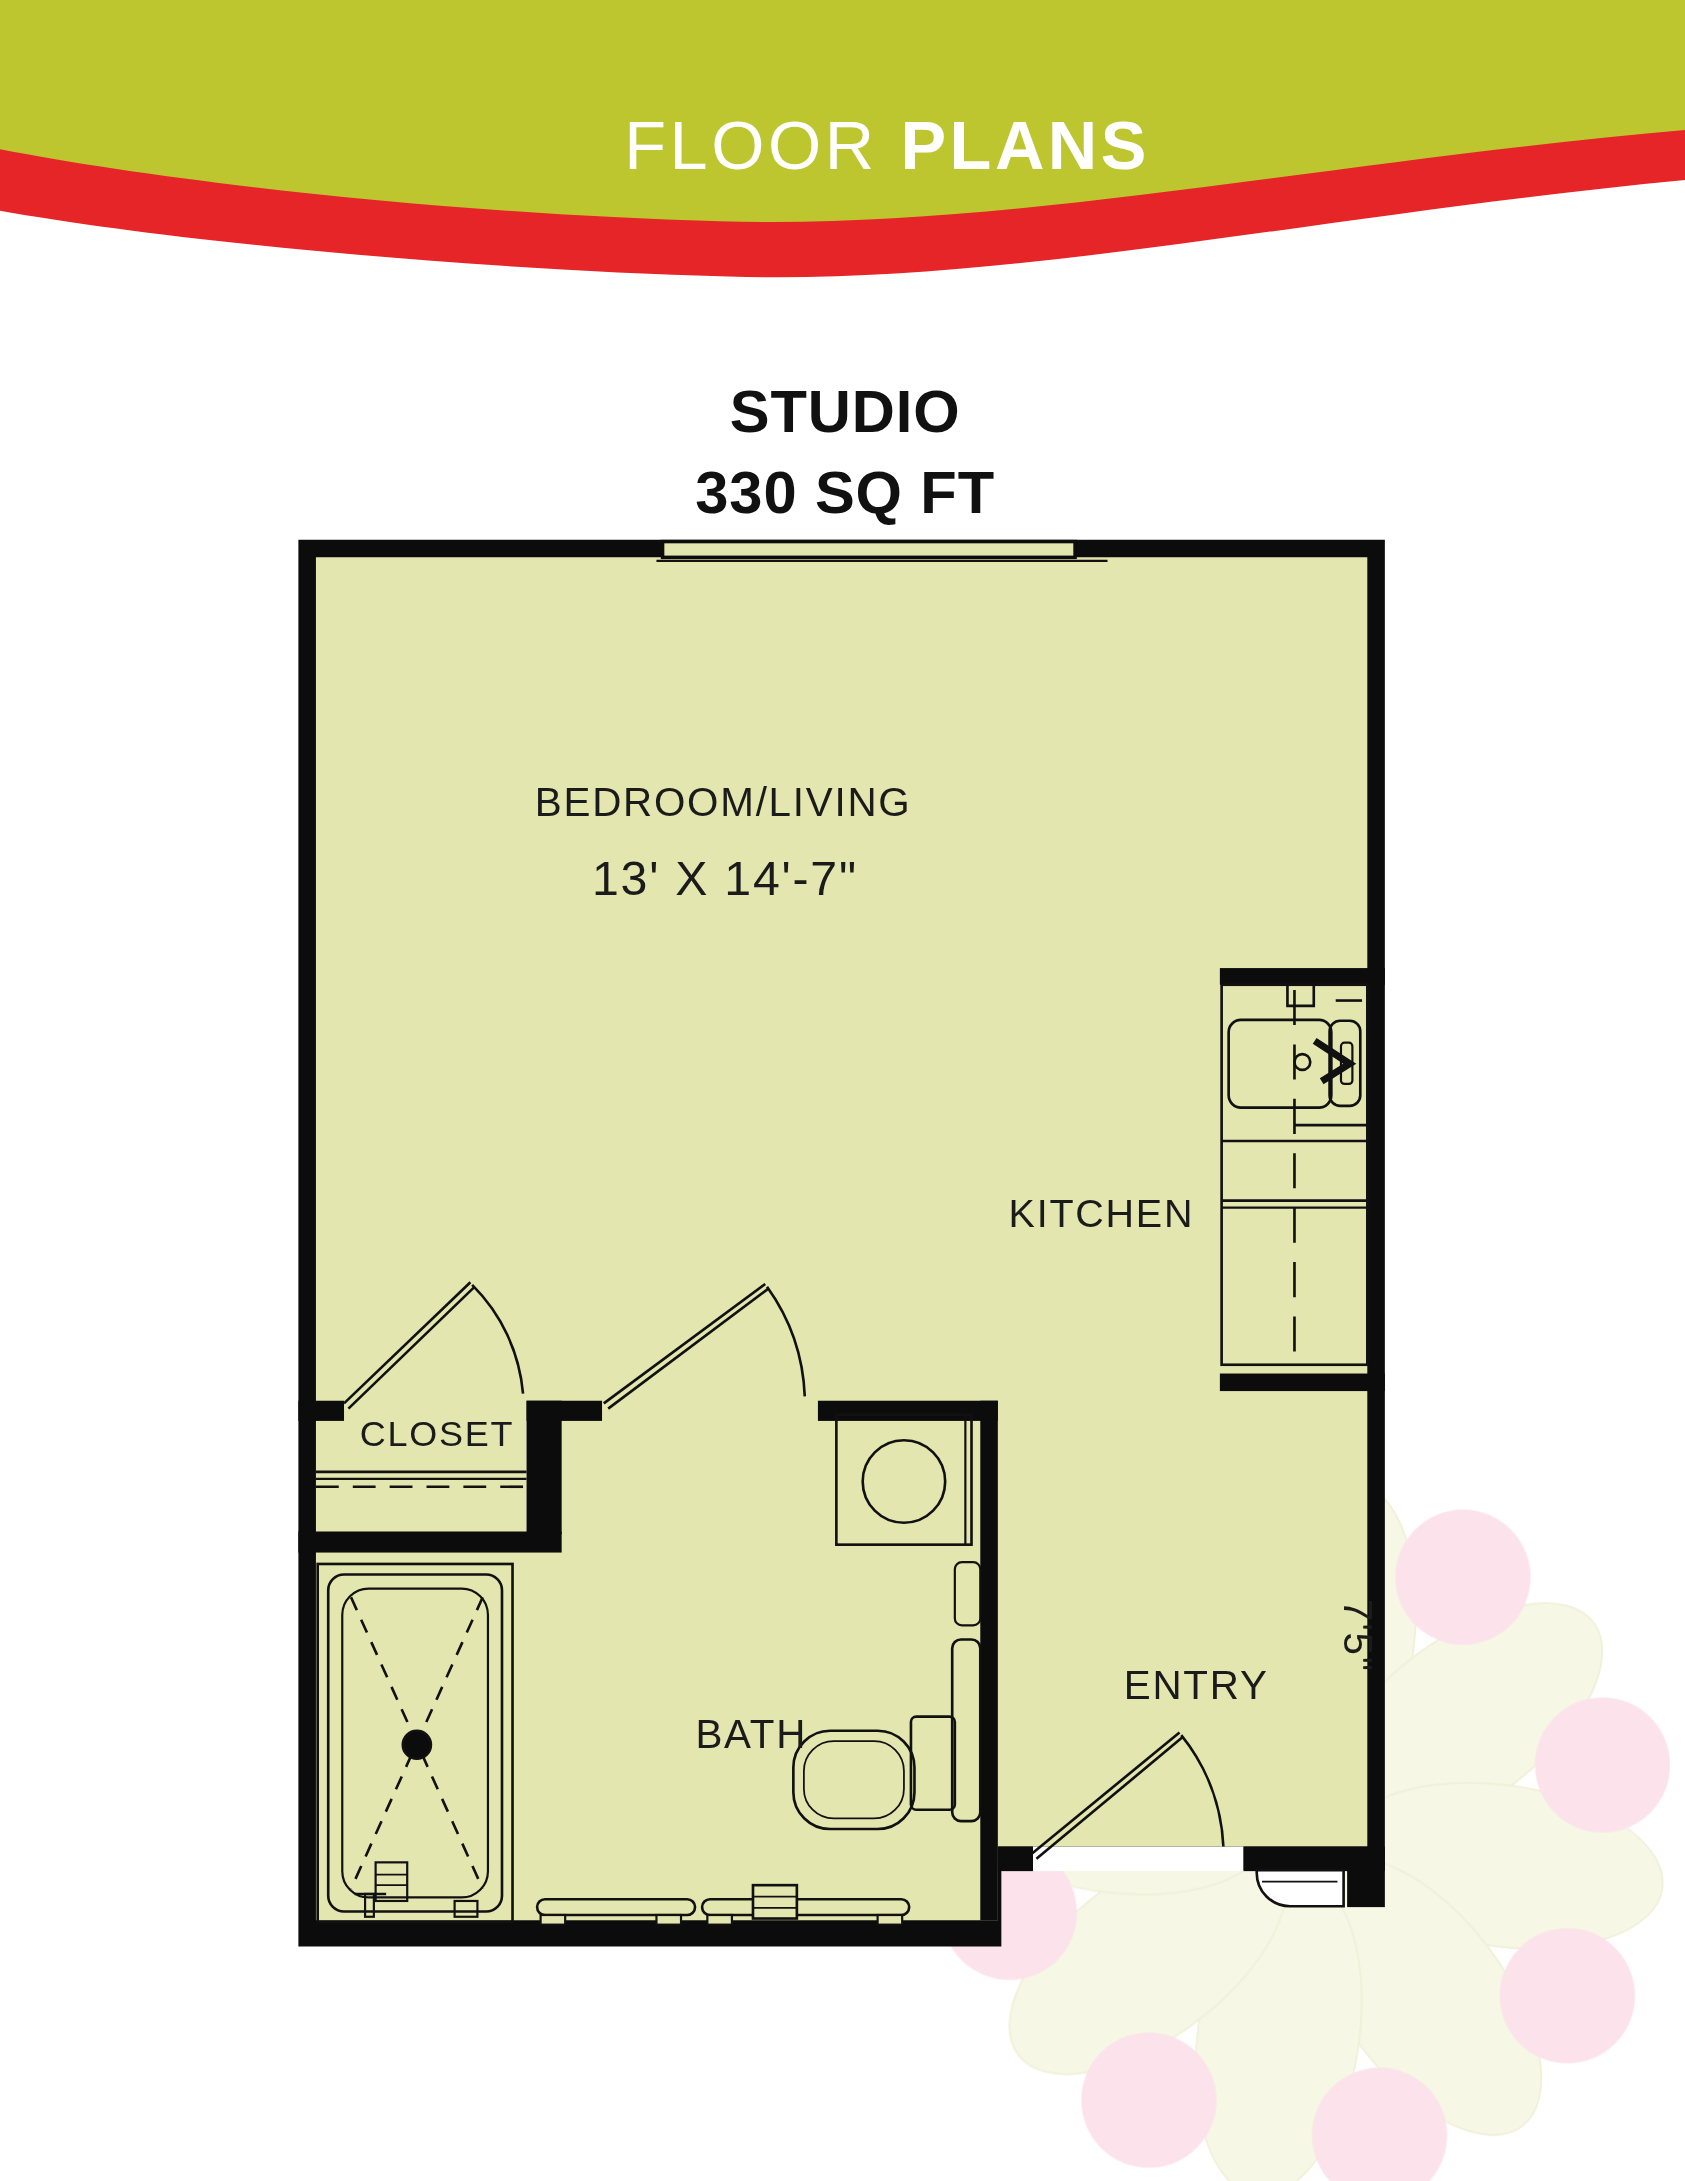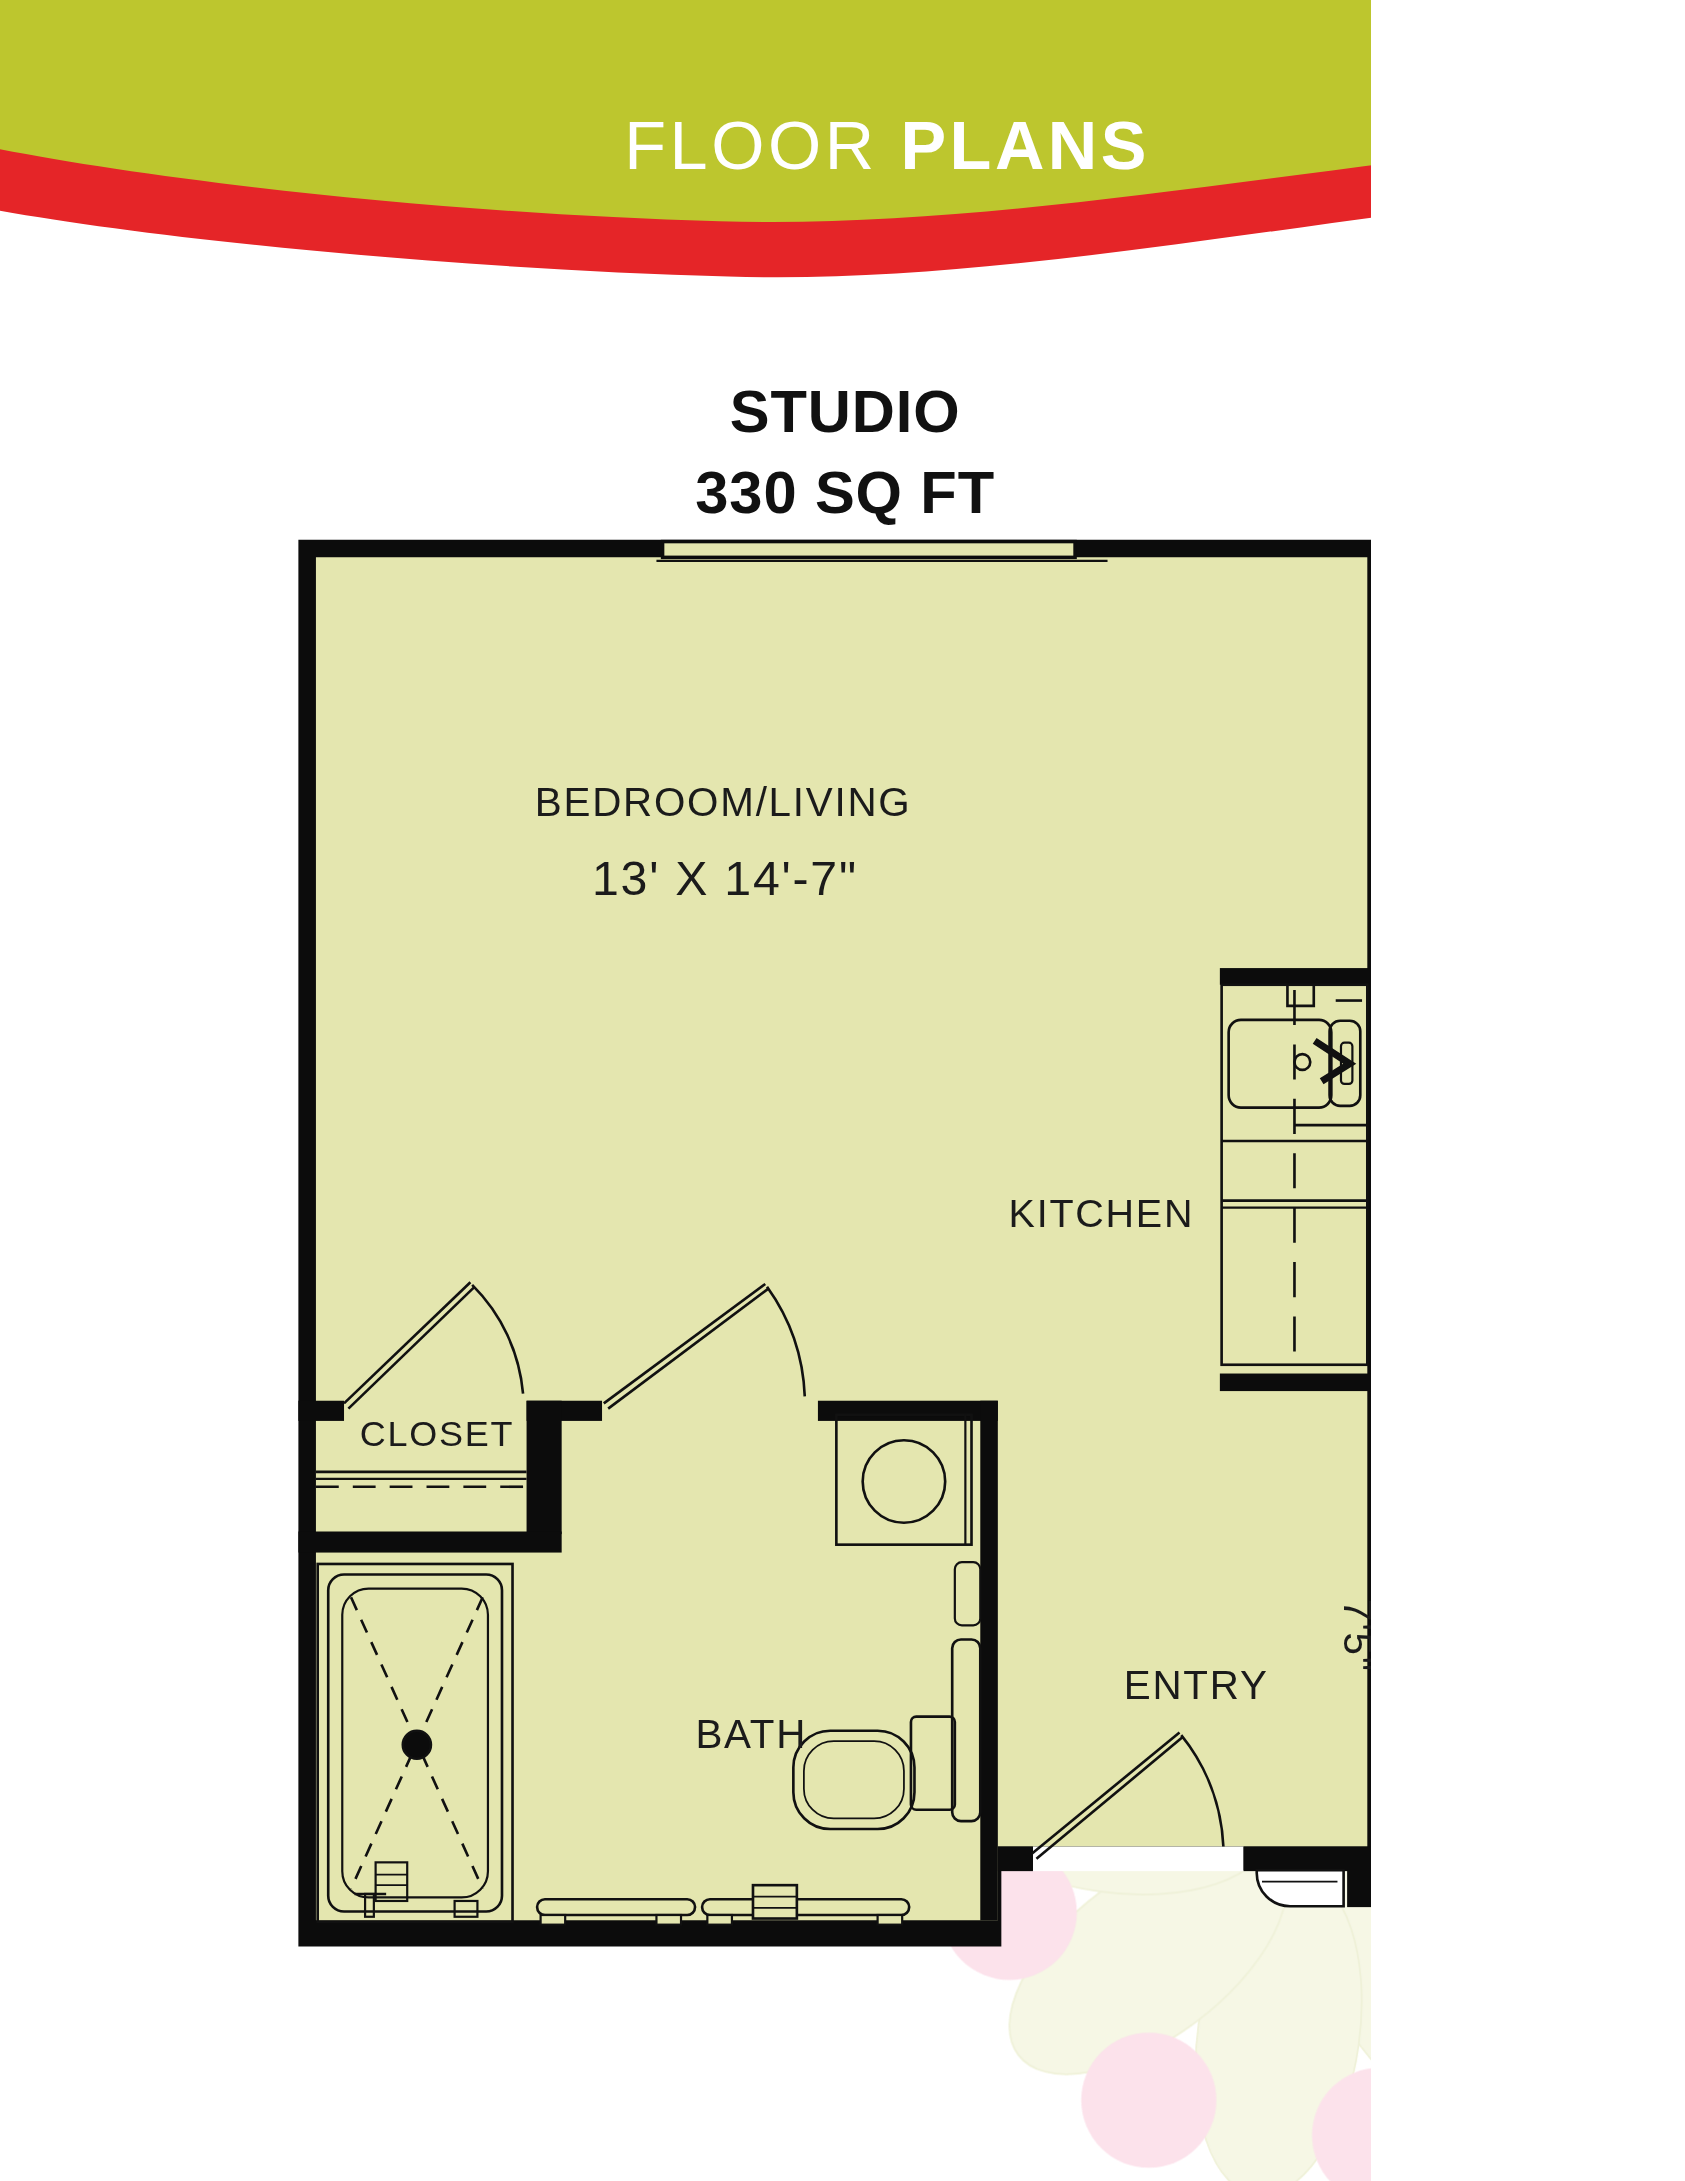--- a/index.html
+++ b/index.html
@@ -1,16 +1,16 @@
 <!DOCTYPE html>
 <html style="font-size:14px"><head>
 <meta charset="utf-8">
 <style>
   html,body{margin:0;padding:0;background:#fff;}
-  #page{position:relative;width:1371px;height:2181px;background:#ffffff;overflow:hidden;
+  #page{position:relative;width:1685px;height:2181px;background:#ffffff;overflow:hidden;
         font-family:"Liberation Sans", sans-serif;}
   svg{position:absolute;inset:0;display:block;}
   text{font-family:"Liberation Sans", sans-serif;}
   .ln{stroke:#111111;fill:none;}
   .wall{fill:#0c0c0c;stroke:none;}
   .fixfill{fill:#e4e6af;}
   .lbl{fill:#1b1b1b;letter-spacing:2px;}
 </style>
 </head>
 <body>

